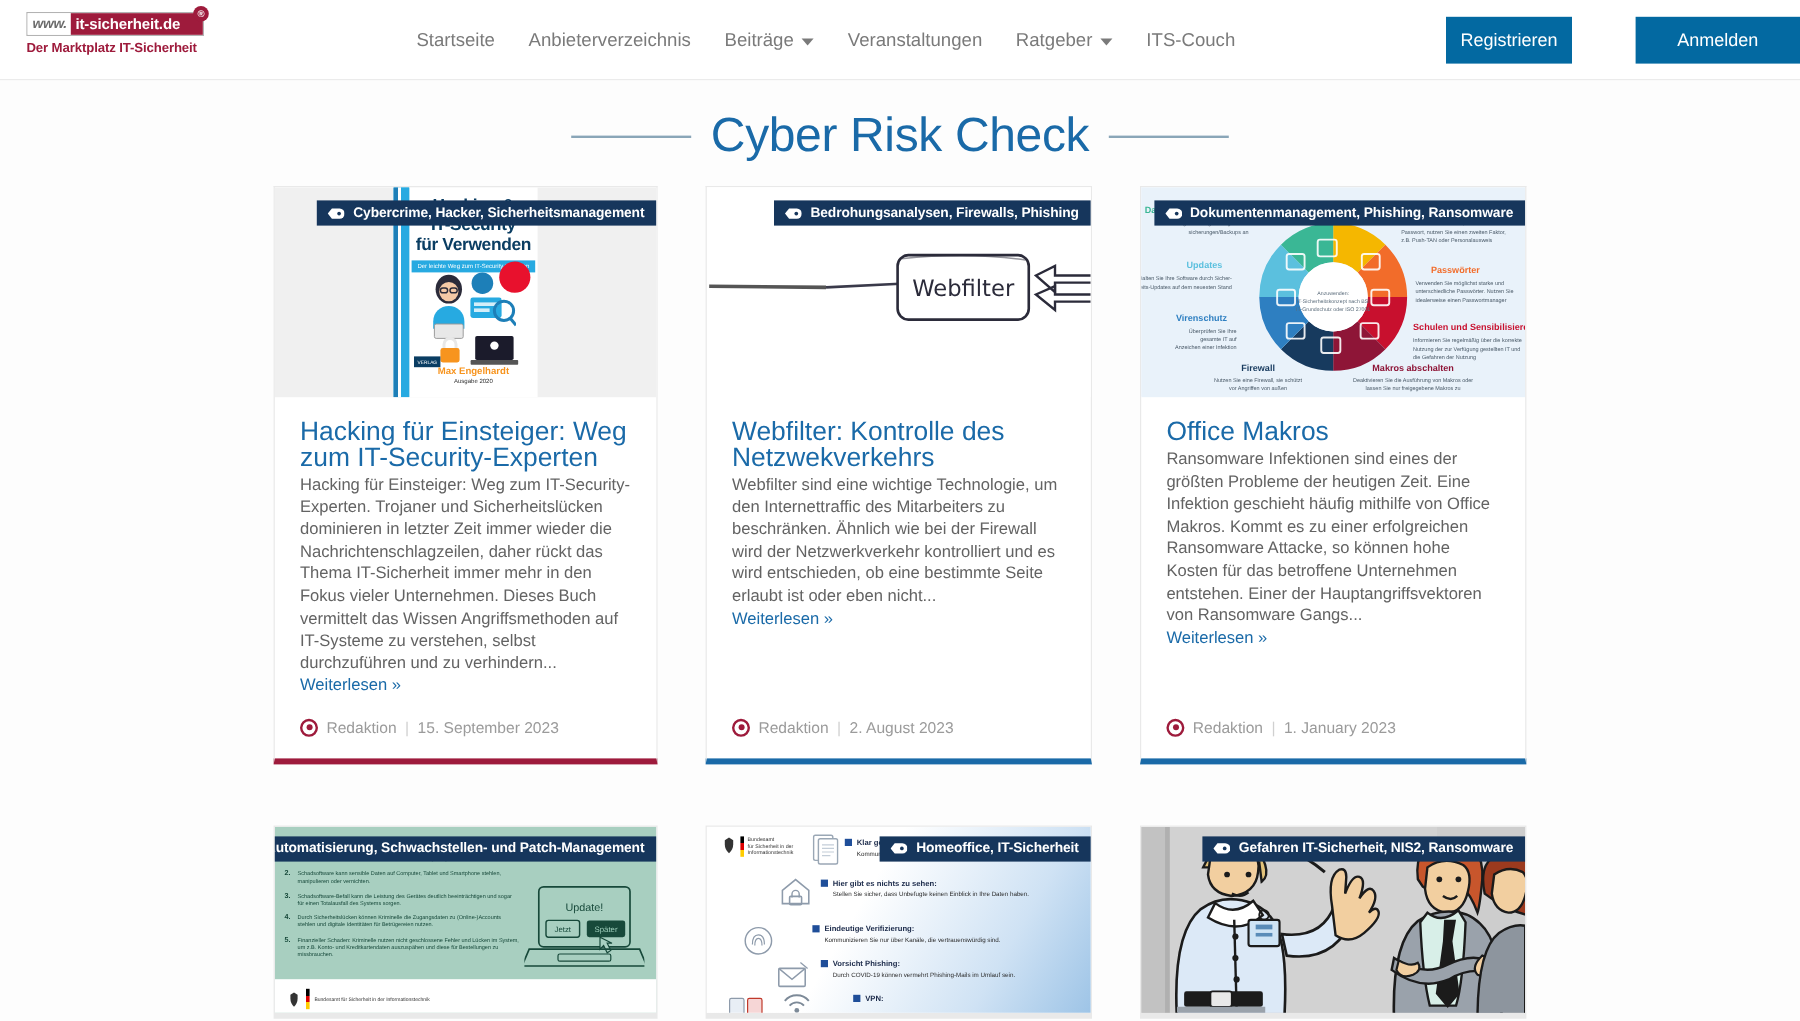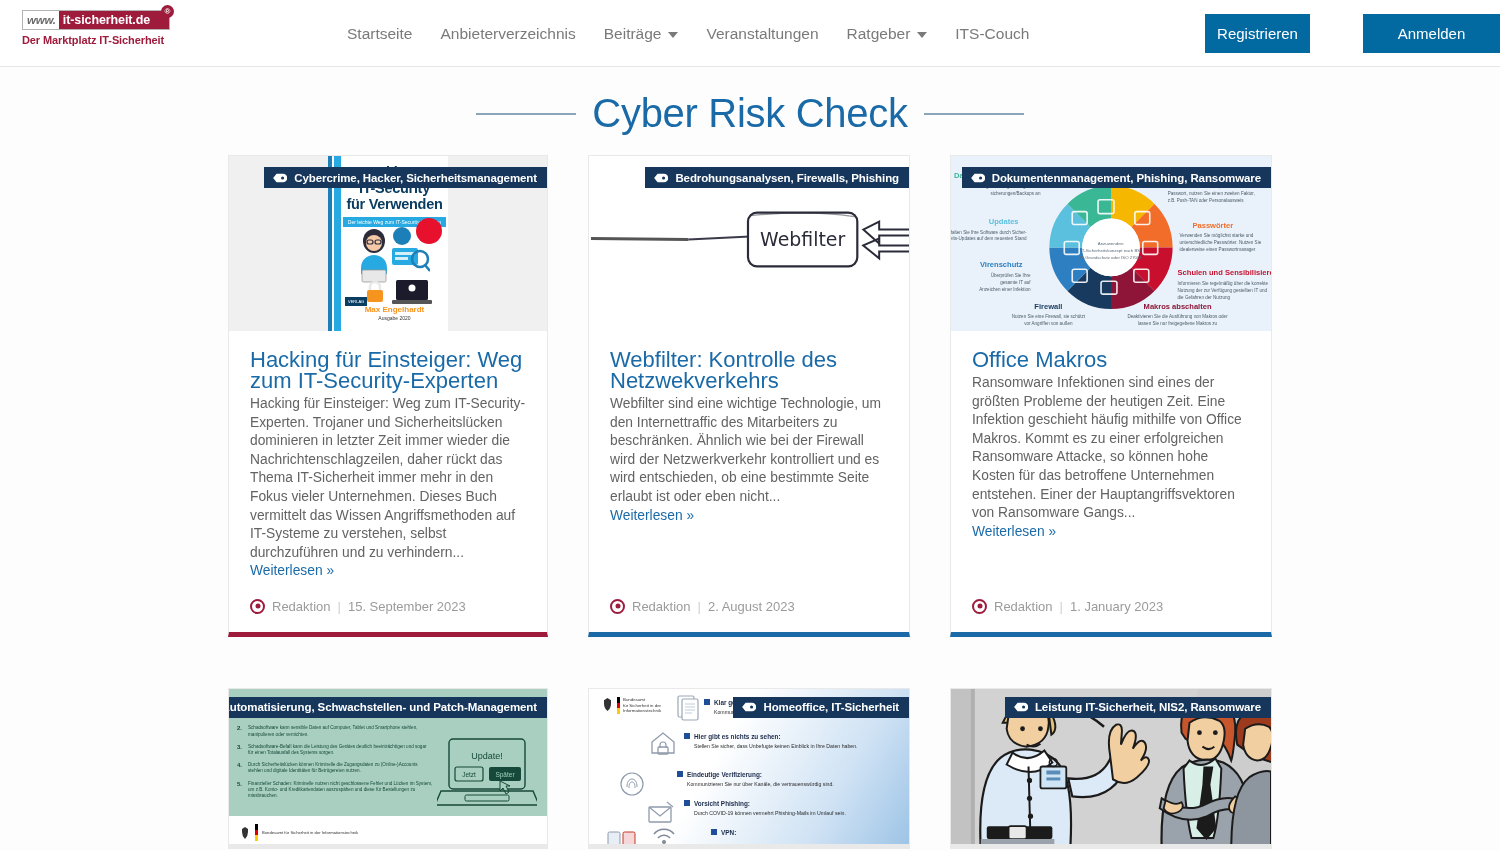--- a/index.html
+++ b/index.html
@@ -747,19 +747,19 @@
 
           <path d="M288 56 q-6 -30 16 -34 q20 -4 24 22 q2 20 -4 30 q-18 -4 -36 -18 z" fill="#9c3a1e" stroke="#1b1b1b" stroke-width="2"></path>
           <path d="M296 40 q12 -8 24 -2 q6 6 2 20 q-4 14 -14 14 q-12 -2 -14 -16 z" fill="#f2cfa0" stroke="#1b1b1b" stroke-width="2"></path>
           <path d="M282 161 q0 -58 18 -72 q12 -8 22 -6 v78 z" fill="#8d959e" stroke="#1b1b1b" stroke-width="2"></path>
         </svg>
         <div class="tag-badge">
           <svg class="tag-ico" viewBox="0 0 16 14">
             <path d="M0 7l4-5h7.5a3 3 0 010 10H4z" fill="#ffffff"></path>
             <circle cx="11" cy="7" r="1.8" fill="#16365c"></circle>
           </svg>
-          <span>Leistung IT-Sicherheit, NIS2, Ransomware</span>
+          <span>Gefahren IT-Sicherheit, NIS2, Ransomware</span>
         </div>
       </div>
     </div>
 
   </div>
 </div>
 
 </body></html>

